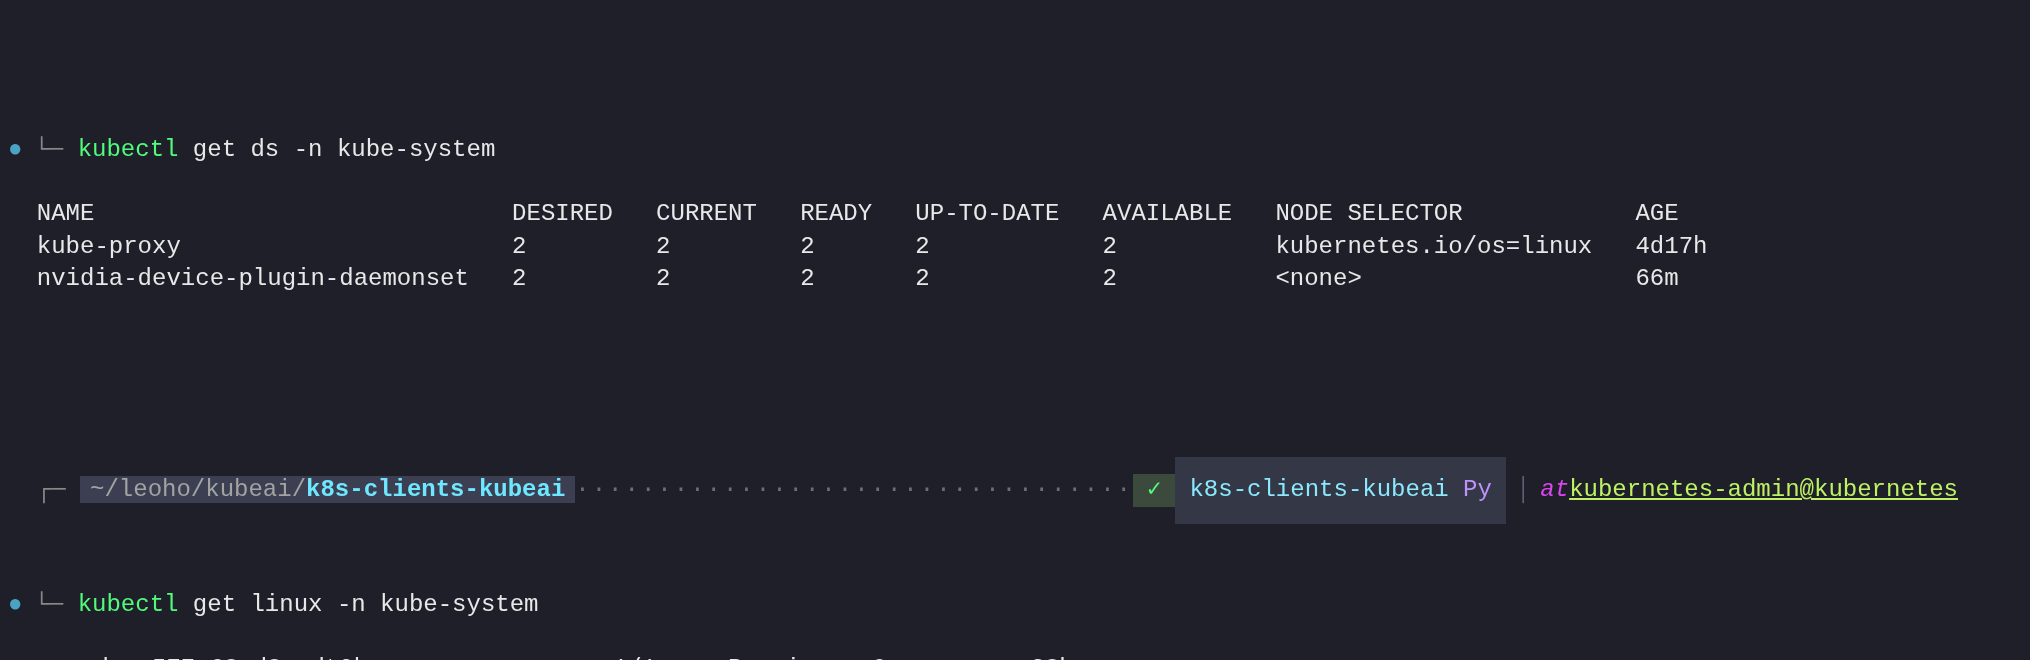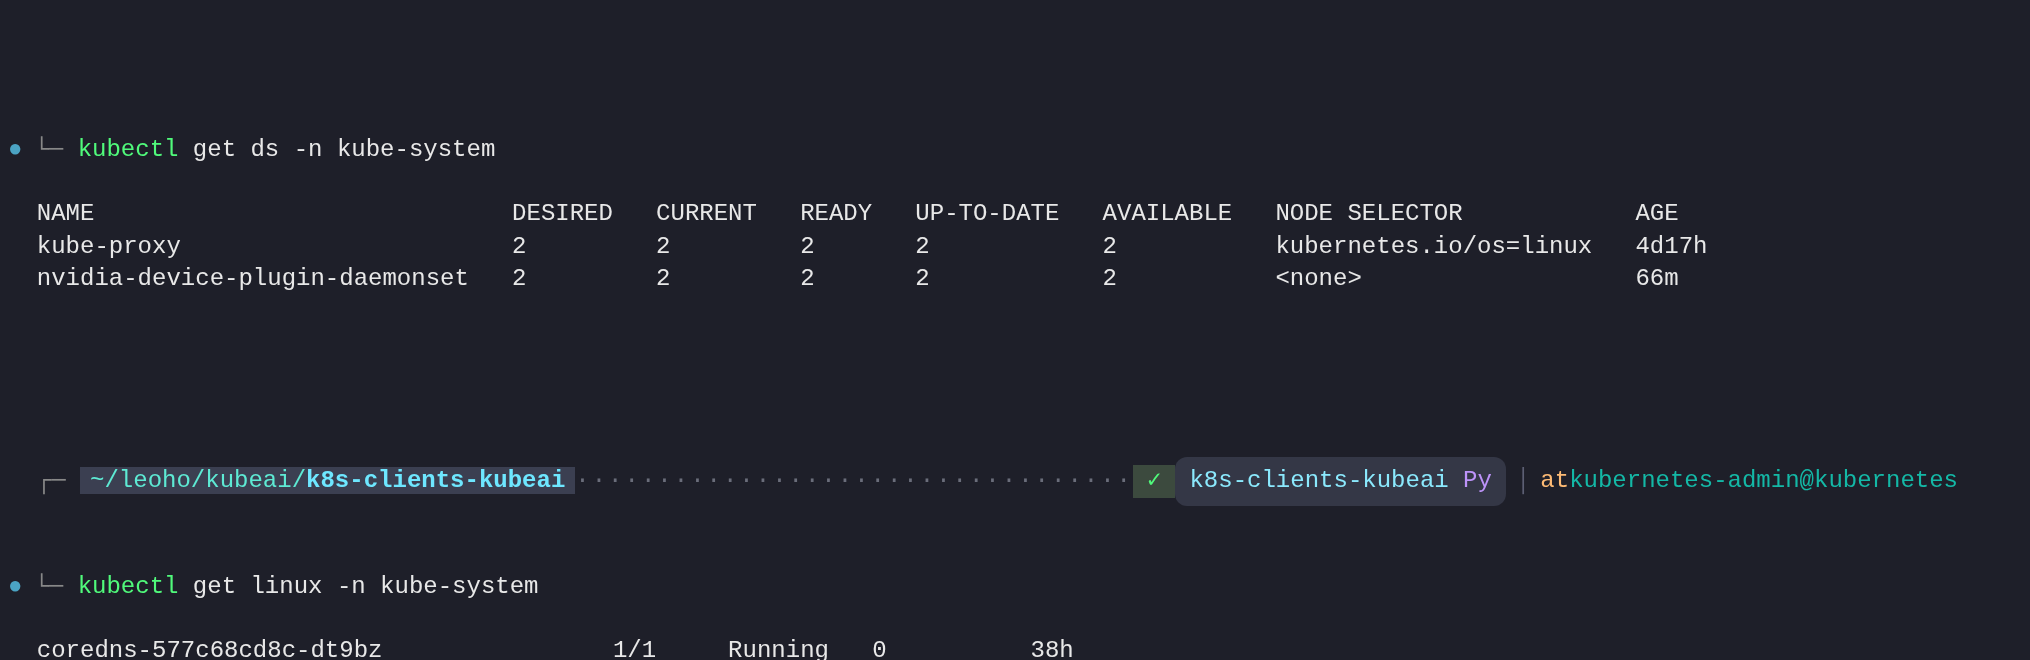--- a/index.html
+++ b/index.html
@@ -28,59 +28,60 @@
     .prompt-branch {
       color: #888;
     }
     .cmd-green {
       color: #50fa7b;
     }
     .white {
       color: #e8e8e8;
     }
     .cyan {
-      color: #5eead4;
+      color: #a3a3a3;
     }
     .cyan-bold {
       color: #6ee7ff;
       font-weight: 600;
     }
     .path-seg {
       background: #3b3f51;
       padding: 0 10px;
     }
     .dots {
       color: #6a6d7a;
       letter-spacing: 2px;
     }
     .check {
       background: #3c4a3e;
       color: #50fa7b;
       padding: 0 14px;
     }
     .ctx-box {
       background: #343746;
-      padding: 8px 14px;
-      border-radius: 12px;
+      padding: 17px 14px;
     }
     .ctx-text {
       color: #8be9fd;
     }
     .ctx-py {
       color: #bd93f9;
     }
     .sep {
       color: #5c5f73;
       padding: 0 10px;
     }
     .at-text {
-      color: #fdba74;
+      color: #d946ef;
+      font-style: italic;
     }
     .purple {
-      color: #14b8a6;
+      color: #bef264;
+      text-decoration: underline;
     }
     .prompt-row {
       padding: 0 8px;
       display: flex;
       align-items: baseline;
     }
     .prompt-row .pre {
       flex: 0 0 auto;
     }
     .prompt-row .stretch {

